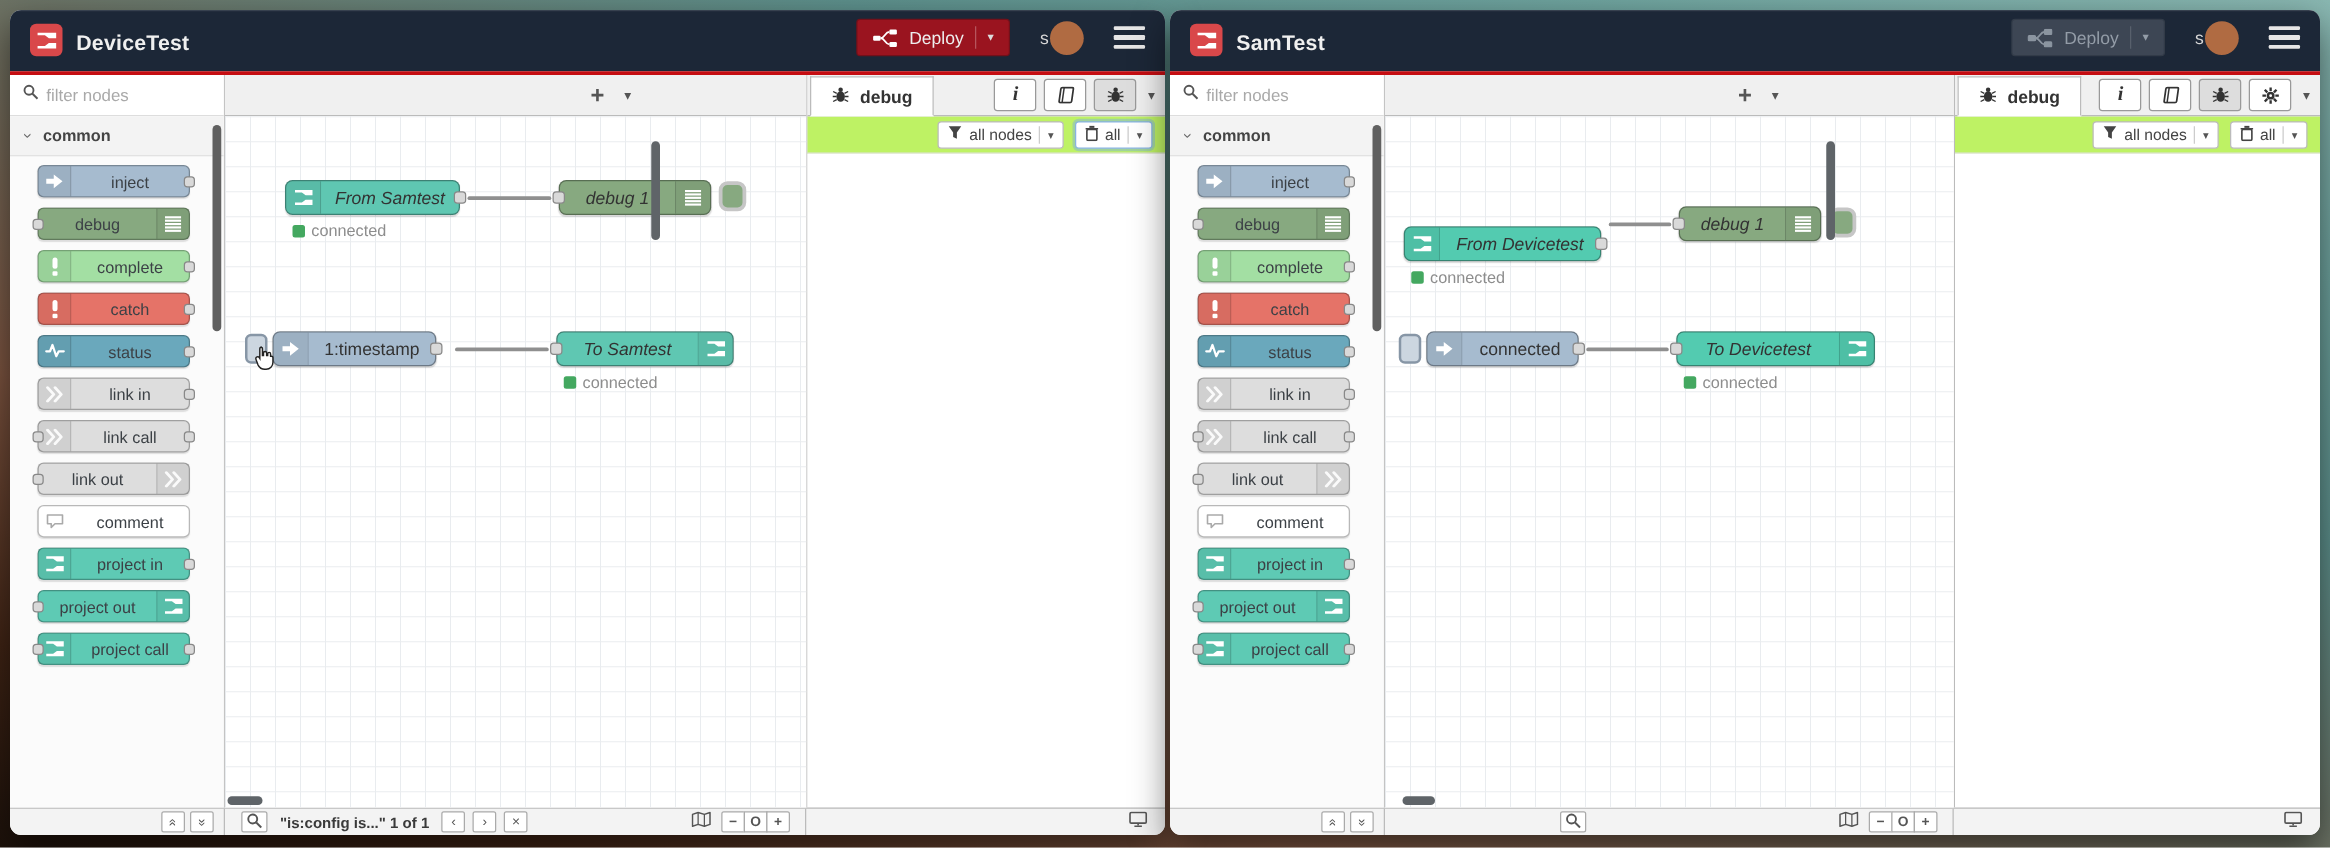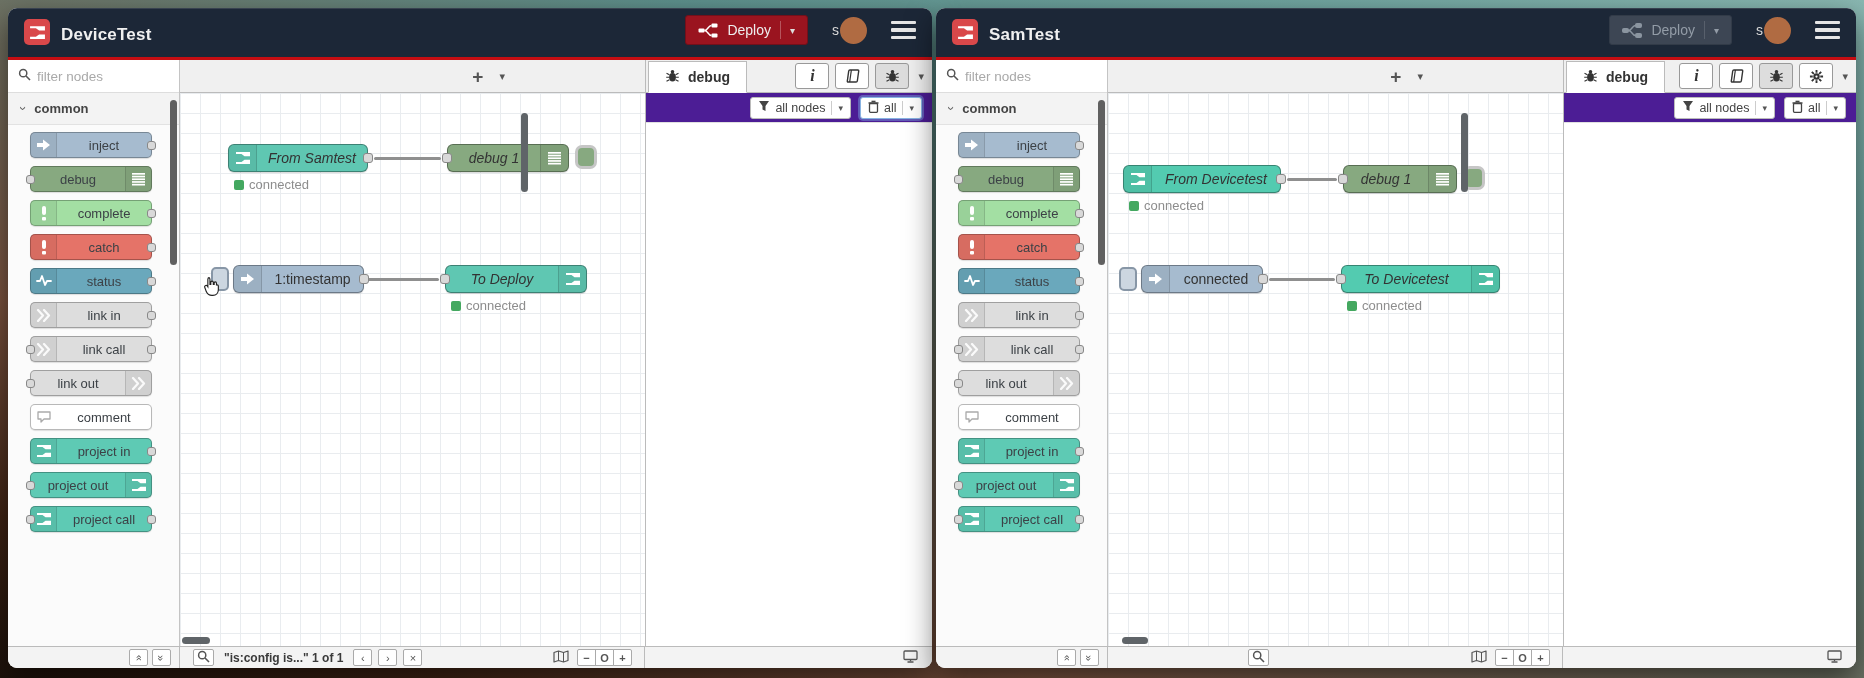--- a/index.html
+++ b/index.html
@@ -97,21 +97,21 @@
   
   .debug-panel { flex:1; display:flex; flex-direction:column; border-left:1px solid #bbb; min-width:0; background:#fff; }
   .debug-tabbar { height:33px; background:#f0f0f0; border-bottom:1px solid #bbb; display:flex; align-items:flex-end; flex:none; position:relative; }
   .debug-tab { height:32px; background:#fff; border:1px solid #bbb; border-bottom:1px solid #fff; margin-bottom:-1px; margin-left:2px;
                display:flex; align-items:center; gap:8px; padding:0 16px; font-size:14px; color:#333; font-weight:bold; }
   .debug-actions { position:absolute; right:8px; top:3px; display:flex; align-items:center; gap:6px; }
   .sq-btn { width:34px; height:26px; border:1px solid #999; border-radius:3px; background:#fff; display:flex; align-items:center; justify-content:center; }
   .sq-btn.active { background:#ddd; }
   .dbg-caret { color:#555; font-size:11px; margin-left:3px; }
   .serif-i { font-family:"Liberation Serif",serif; font-weight:bold; font-size:16px; color:#333; font-style:italic; }
-  .debug-toolbar { height:30px; background:#4c1d95; border-bottom:1px solid #e0e0e0; display:flex; justify-content:flex-end; align-items:center; gap:9px; padding-right:10px; flex:none; }
+  .debug-toolbar { height:30px; background:#bef264; border-bottom:1px solid #e0e0e0; display:flex; justify-content:flex-end; align-items:center; gap:9px; padding-right:10px; flex:none; }
   .tb-btn { height:22px; border:1px solid #bbb; border-radius:3px; background:#fff; display:flex; align-items:center; gap:5px; padding:0 7px; font-size:12.5px; color:#444; }
   .tb-caret { border-left:1px solid #ccc; padding-left:6px; margin-left:1px; font-size:9px; color:#555; height:14px; display:flex; align-items:center; }
   .tb-btn.focused { border-color:var(--focus_blue); box-shadow:0 0 0 2px rgba(125,170,225,.45); }
   .debug-content { flex:1; background:#fff; }
 
   
   .footerbar { height:22px; background:#f3f3f3; border-top:1px solid #bbb; display:flex; flex:none; align-items:center; }
   .f-palette { width:172px; height:100%; border-right:1px solid #bbb; display:flex; justify-content:flex-end; align-items:center; gap:4px; padding-right:8px; flex:none; }
   .f-canvas { height:100%; border-right:1px solid #bbb; position:relative; display:flex; align-items:center; flex:none; }
   .win-left .f-canvas { width:465px; }
@@ -360,39 +360,39 @@
                     <rect y="11.8" width="13" height="1.7"></rect>
                   </g>
                 </svg>
               </span>
               <span class="node-label">debug 1</span>
               <span class="port port-in"></span>
 
               <span class="debug-toggle"></span>
 
             </div>
-            <div class="node side-left" style="left: 53px; top: 172px; width: 131px; background: rgb(166, 187, 207);">
+            <div class="node side-left" style="left: 38px; top: 172px; width: 131px; background: rgb(166, 187, 207);">
               <span class="node-icon">
                 <svg width="15" height="14" viewBox="0 0 15 14">
                   <path d="M1 5h6V1.5L14 7l-7 5.5V9H1z" fill="#fff"></path>
                 </svg>
               </span>
               <span class="node-label">1:timestamp</span>
 
               <span class="port port-out"></span>
               <span class="inject-btn"></span>
 
             </div>
             <div class="node side-right italic" style="left: 265px; top: 172px; width: 142px; background: rgb(95, 199, 178);">
               <span class="node-icon">
                 <svg width="16" height="14" viewBox="0 0 16 14">
                   <path d="M1 1h14v4.2H9.5L6.5 3H1zM1 13h14V8.8H9.5L6.5 11H1z" fill="#fff"></path>
                 </svg>
               </span>
-              <span class="node-label">To Deploy</span>
+              <span class="node-label">To Samtest</span>
               <span class="port port-in"></span>
 
               <div class="node-status">
                 <span class="status-dot"></span>
                 <span>connected</span>
               </div>
             </div>
           </div>
         <div class="vthumb" style="left:341px; top:20px; height:79px;"></div>
         <div class="hthumb" style="left:2px; width:28px;"></div>
@@ -714,21 +714,21 @@
         </div>
       </div>
       <div class="canvas-content">
         <div>
 
         <div class="wire" style="left: 179px; top: 85px; width: 50px;"></div>
             <div class="wire" style="left: 161px; top: 185px; width: 66px;"></div>
           </div>
         <div>
 
-        <div class="node side-left italic" style="left: 15px; top: 72px; width: 158px; background: rgb(83, 203, 176);">
+        <div class="node side-left italic" style="left: 15px; top: 88px; width: 158px; background: rgb(83, 203, 176);">
               <span class="node-icon">
                 <svg width="16" height="14" viewBox="0 0 16 14">
                   <path d="M1 1h14v4.2H9.5L6.5 3H1zM1 13h14V8.8H9.5L6.5 11H1z" fill="#fff"></path>
                 </svg>
               </span>
               <span class="node-label">From Devicetest</span>
 
               <span class="port port-out"></span>
 
               <div class="node-status">

